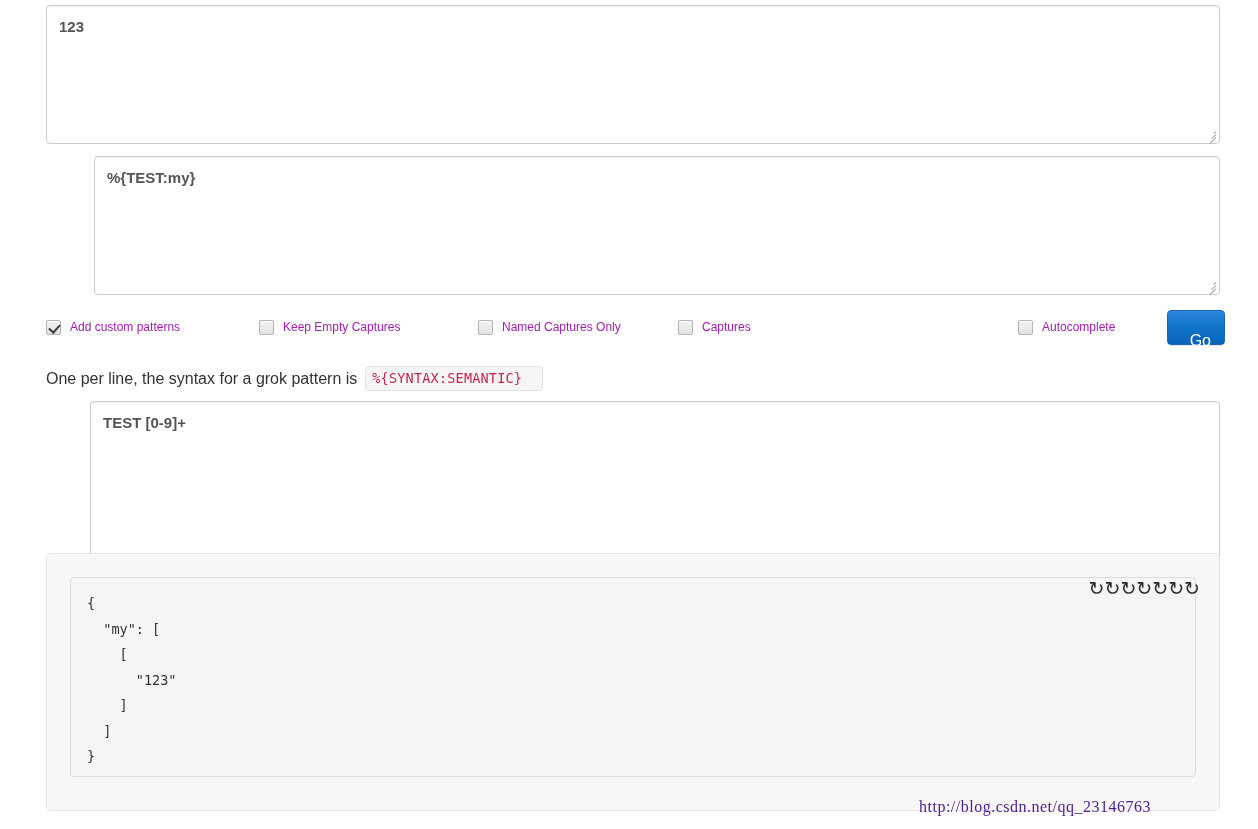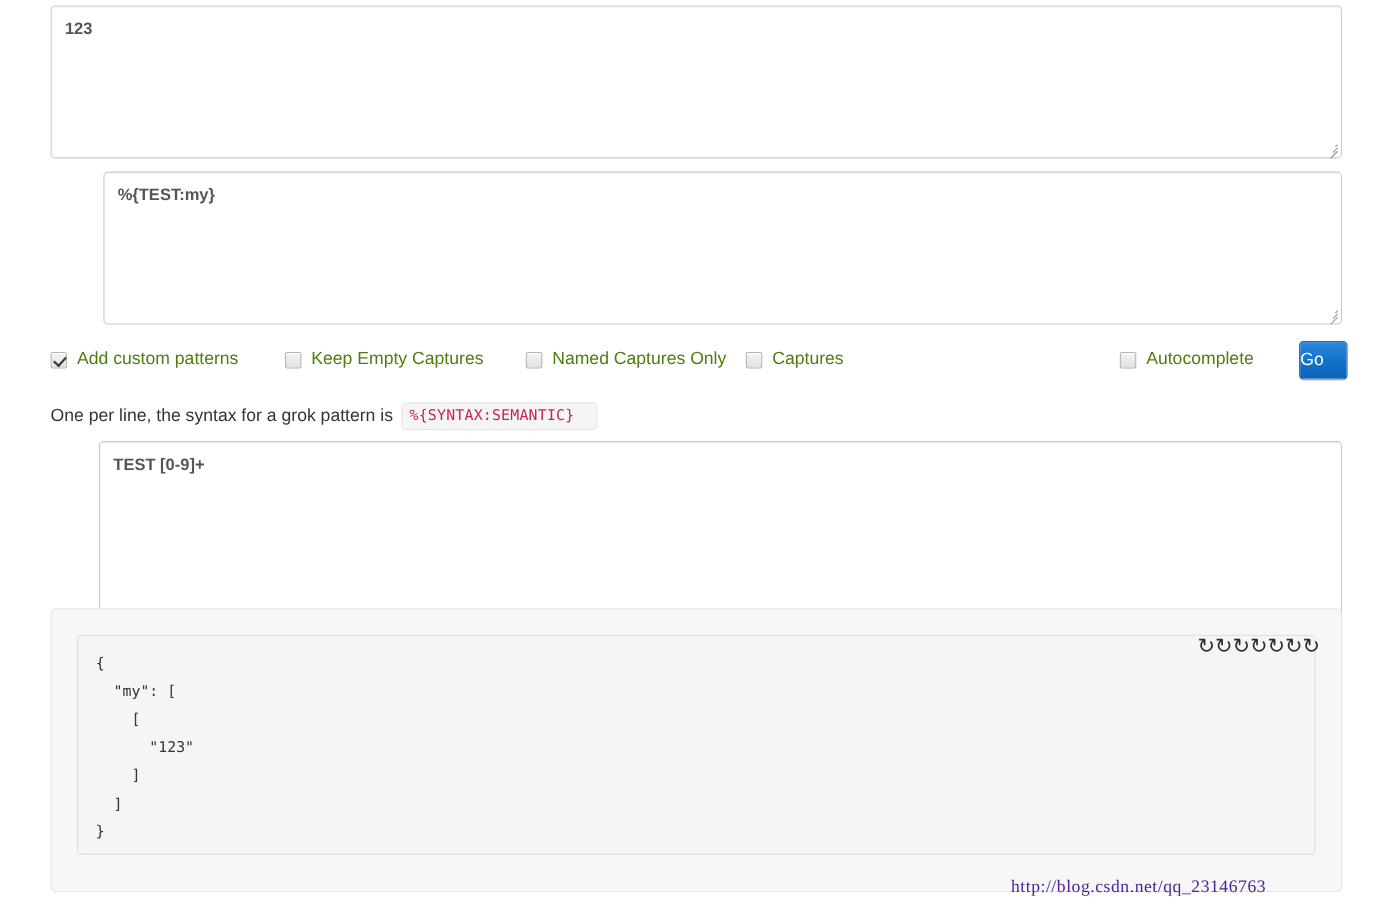--- a/index.html
+++ b/index.html
@@ -102,46 +102,46 @@
     left: 4px;
     top: 1px;
     width: 5px;
     height: 9px;
     border: solid #3b3b3b;
     border-width: 0 2px 2px 0;
     transform: rotate(42deg);
   }
   .opt-label {
     margin-left: 9px;
-    font-size: 16px;
-    color: #4d7c0f;
+    font-size: 12px;
+    color: #a21caf;
     line-height: 1;
   }
   #opt-add-custom-patterns { left: 0px; }
   #opt-keep-empty-captures { left: 203px; padding-left: 10px; }
   #opt-named-captures-only { left: 432px; }
   #opt-singles             { left: 632px; }
   #opt-autocomplete        { left: 972px; }
 
   .go-btn {
     position: absolute;
     right: 0px;
     top: -1px;
-    width: 44px;
+    width: 58px;
     height: 35px;
     border: 1px solid #1668b8;
     border-radius: 4px;
     background: linear-gradient(to bottom, #2f88dc 0%, #1174cb 48%, #0a63b9 100%);
     color: #ffffff;
     font-size: 16px;
     font-family: "Liberation Sans", sans-serif;
     cursor: pointer;
-    padding: 0;
+    padding: 13px;
     line-height: 33px;
-    text-align: left;
+    text-align: right;
     box-shadow: 0 1px 1px rgba(0,0,0,0.12);
   }
 
   
   .help-line {
     position: absolute;
     left: 46px;
     top: 366px;
     font-size: 16px;
     color: #333333;

